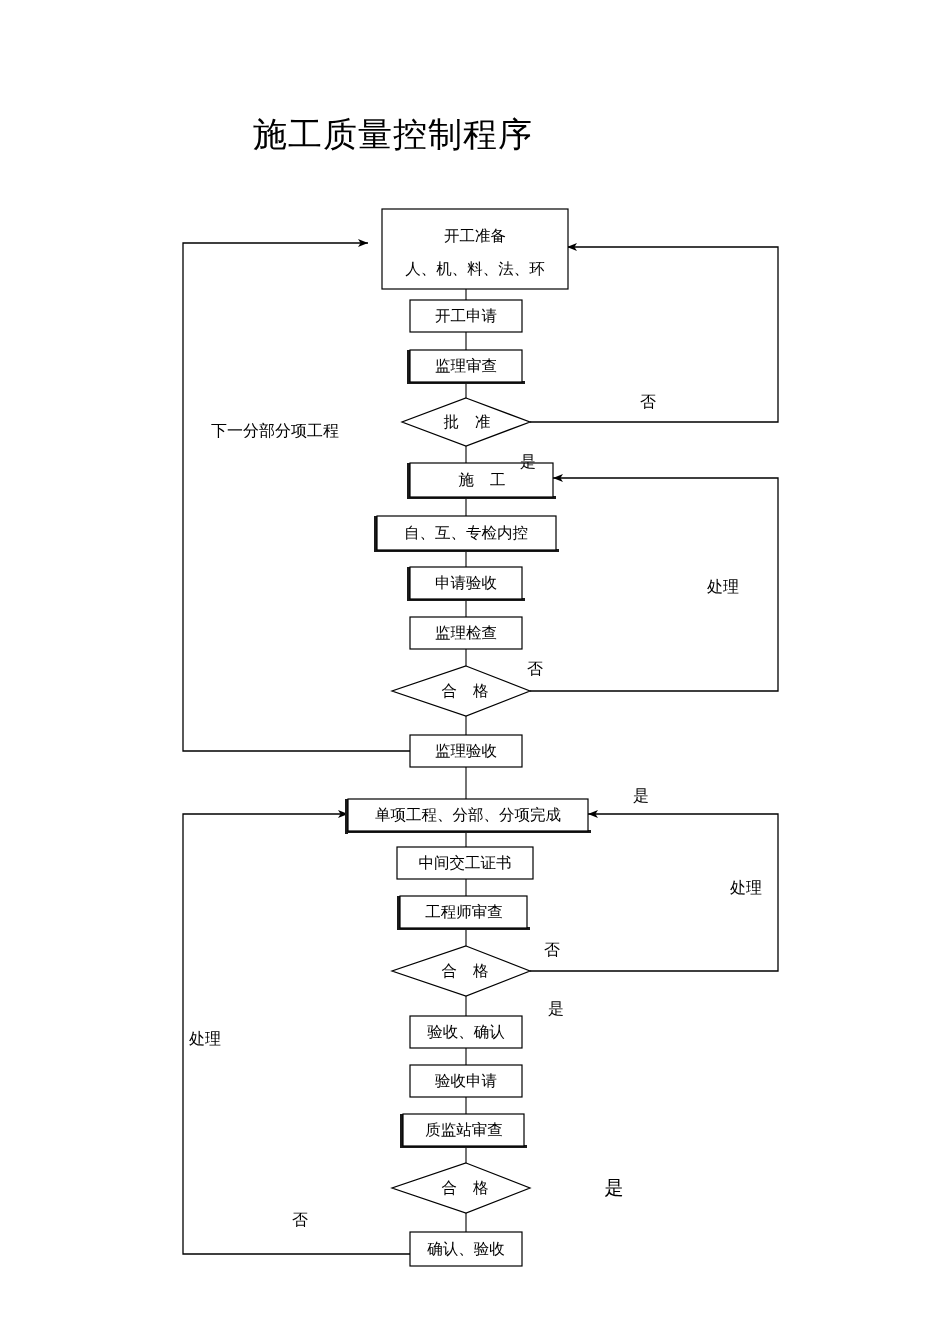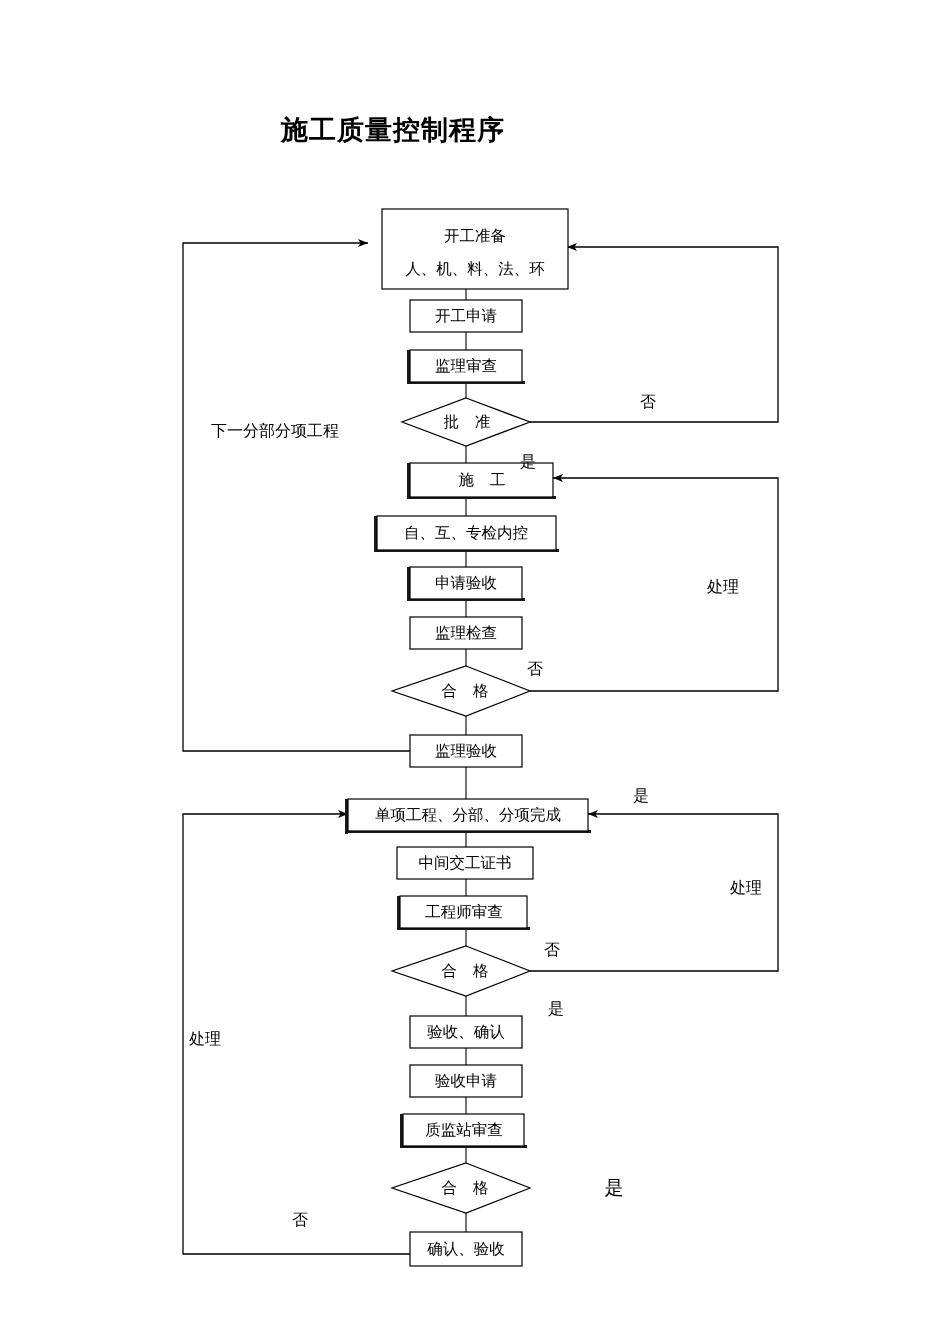--- a/index.html
+++ b/index.html
@@ -21,22 +21,22 @@
     height: 1344px;
     background: #ffffff;
   }
   #doc-title {
     position: absolute;
     left: 0;
     top: 112px;
     width: 786px;
     text-align: center;
     font-family: "DejaVu Sans", "Liberation Sans", sans-serif;
-    font-size: 27px;
-    font-weight: bold;
+    font-size: 34px;
+    font-weight: normal;
     letter-spacing: 1px;
     color: #000000;
   }
   svg#flow {
     position: absolute;
     left: 0;
     top: 0;
     width: 950px;
     height: 1344px;
   }

